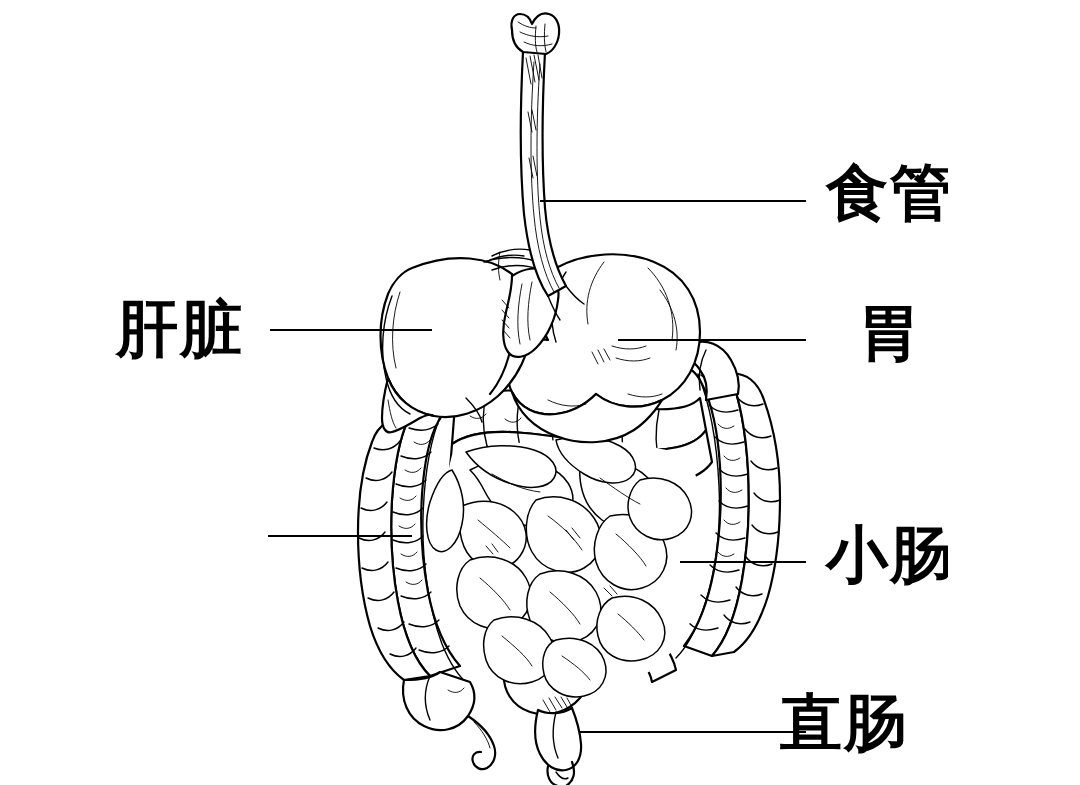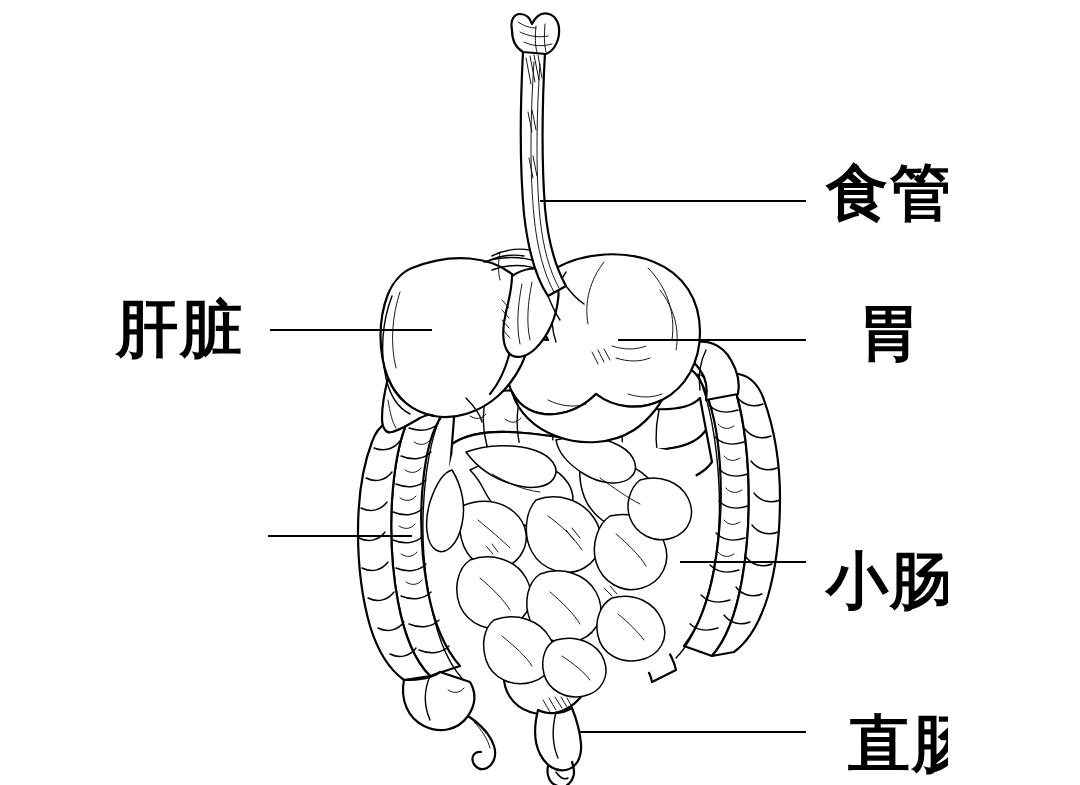--- a/index.html
+++ b/index.html
@@ -34,22 +34,22 @@
     font-size: 62px;
     font-family: "DejaVu Sans", "Liberation Sans", sans-serif;
   }
   .label-left  { text-align: center; }
   .label-right { text-align: left; }
 
   #label-esophagus      { left: 826px; top: 162px; }
   #label-liver          { left: 116px; top: 298px; }
   #label-stomach        { left: 858px; top: 302px; }
   #label-large-intestine{ left: 104px; top: 502px; }
-  #label-small-intestine{ left: 826px; top: 550px; }
-  #label-rectum         { left: 848px; top: 692px; margin-top: 21px; }
+  #label-small-intestine{ left: 826px; top: 524px; }
+  #label-rectum         { left: 780px; top: 692px; }
 </style>
 </head>
 <body>
 
 <div id="page">
 
   <svg id="diagram-svg" viewBox="0 0 1080 785">
     <defs>
       <style>
         .ln { fill:none; stroke:#000; stroke-width:2.2; stroke-linecap:round; stroke-linejoin:round; }

